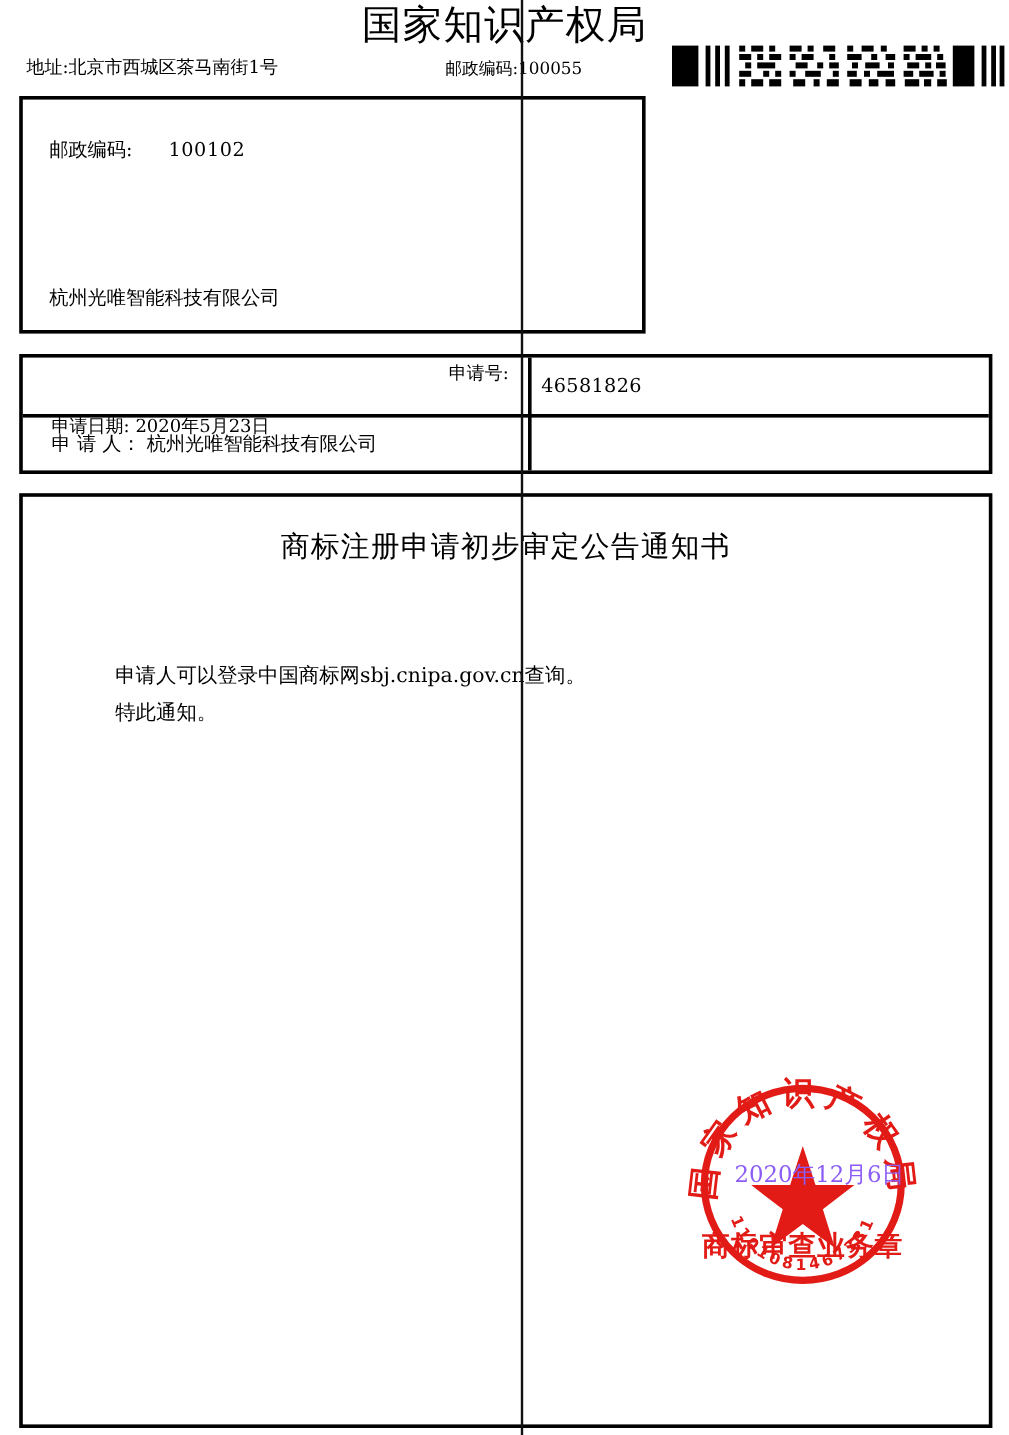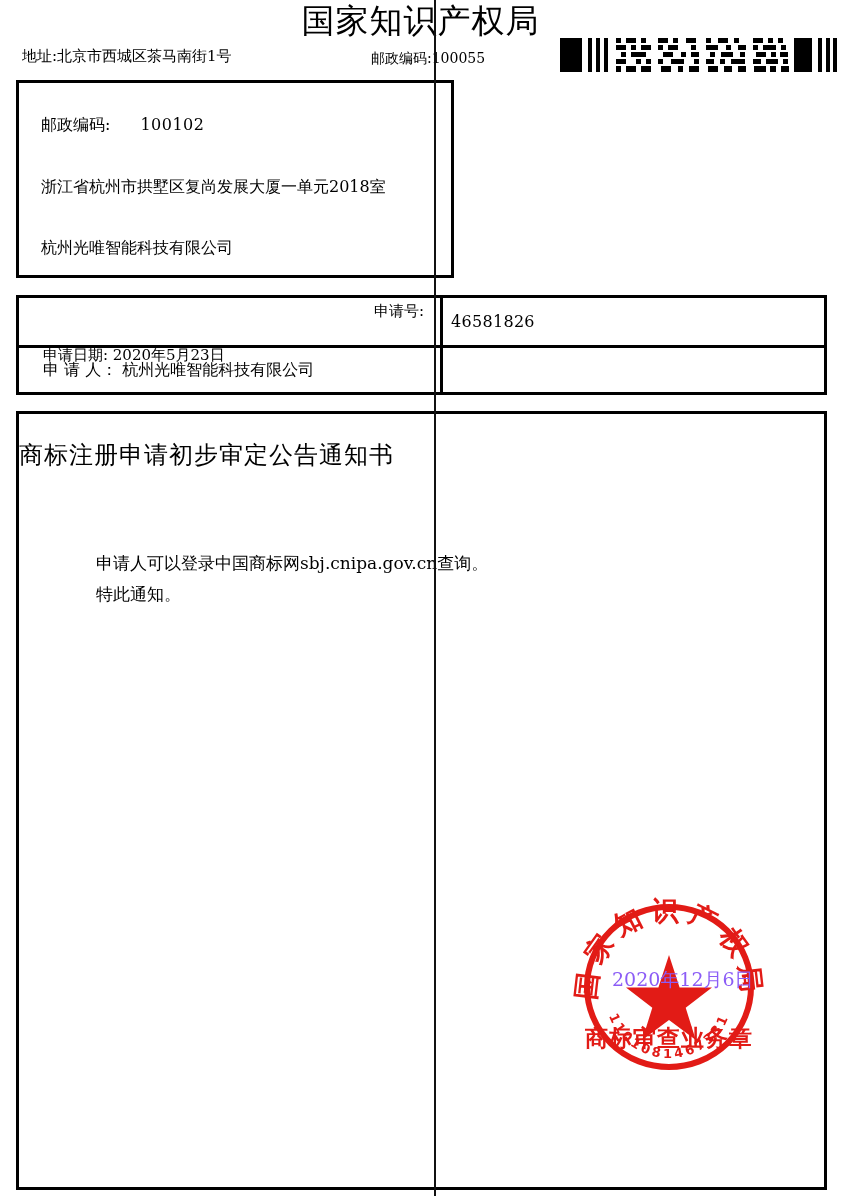--- a/index.html
+++ b/index.html
@@ -61,21 +61,21 @@
   
   .box {
     position: absolute;
     border: 3px solid #000;
     box-sizing: border-box;
     background: #fff;
   }
   #addr-box {
     left: 16px;
     top: 80px;
-    width: 438px;
+    width: 522px;
     height: 198px;
   }
   #docno-box {
     left: 503px;
     top: 80px;
     width: 324px;
     height: 198px;
   }
   .addr-zip-line {
     position: absolute;
@@ -165,21 +165,21 @@
     width: 811px;
     height: 779px;
     border: 3px solid #000;
     box-sizing: border-box;
   }
   .notice-title {
     position: absolute;
     left: 0;
     top: 26px;
     width: 100%;
-    text-align: left;
+    text-align: center;
     font-size: 24px;
     line-height: 30px;
     letter-spacing: 1px;
     white-space: nowrap;
   }
   .body-para {
     position: absolute;
     left: 43px;
     width: 720px;
     font-size: 17px;
@@ -300,21 +300,20 @@
         <rect x="268" y="2" width="4" height="34"></rect>
         <rect x="275" y="2" width="4" height="34"></rect>
       </g>
     </svg>
   </div>
 
   <div class="box" id="addr-box">
     <div class="addr-zip-line">
       <span>邮政编码:</span><span class="zip-val">100102</span>
     </div>
-    <div class="addr-street">浙江省杭州市拱墅区复尚发展大厦一单元2018室</div>
     <div class="addr-company">杭州光唯智能科技有限公司</div>
   </div>
 
 
   <div id="meta-table">
     <div id="meta-row-divider"></div>
     <div id="meta-col-divider"></div>
     <div class="cell-text" id="apply-date">申请日期: 2020年5月23日</div>
     <div class="cell-text" id="apply-no-label">申请号:</div>
     <div class="cell-text" id="apply-no-value">46581826</div>

